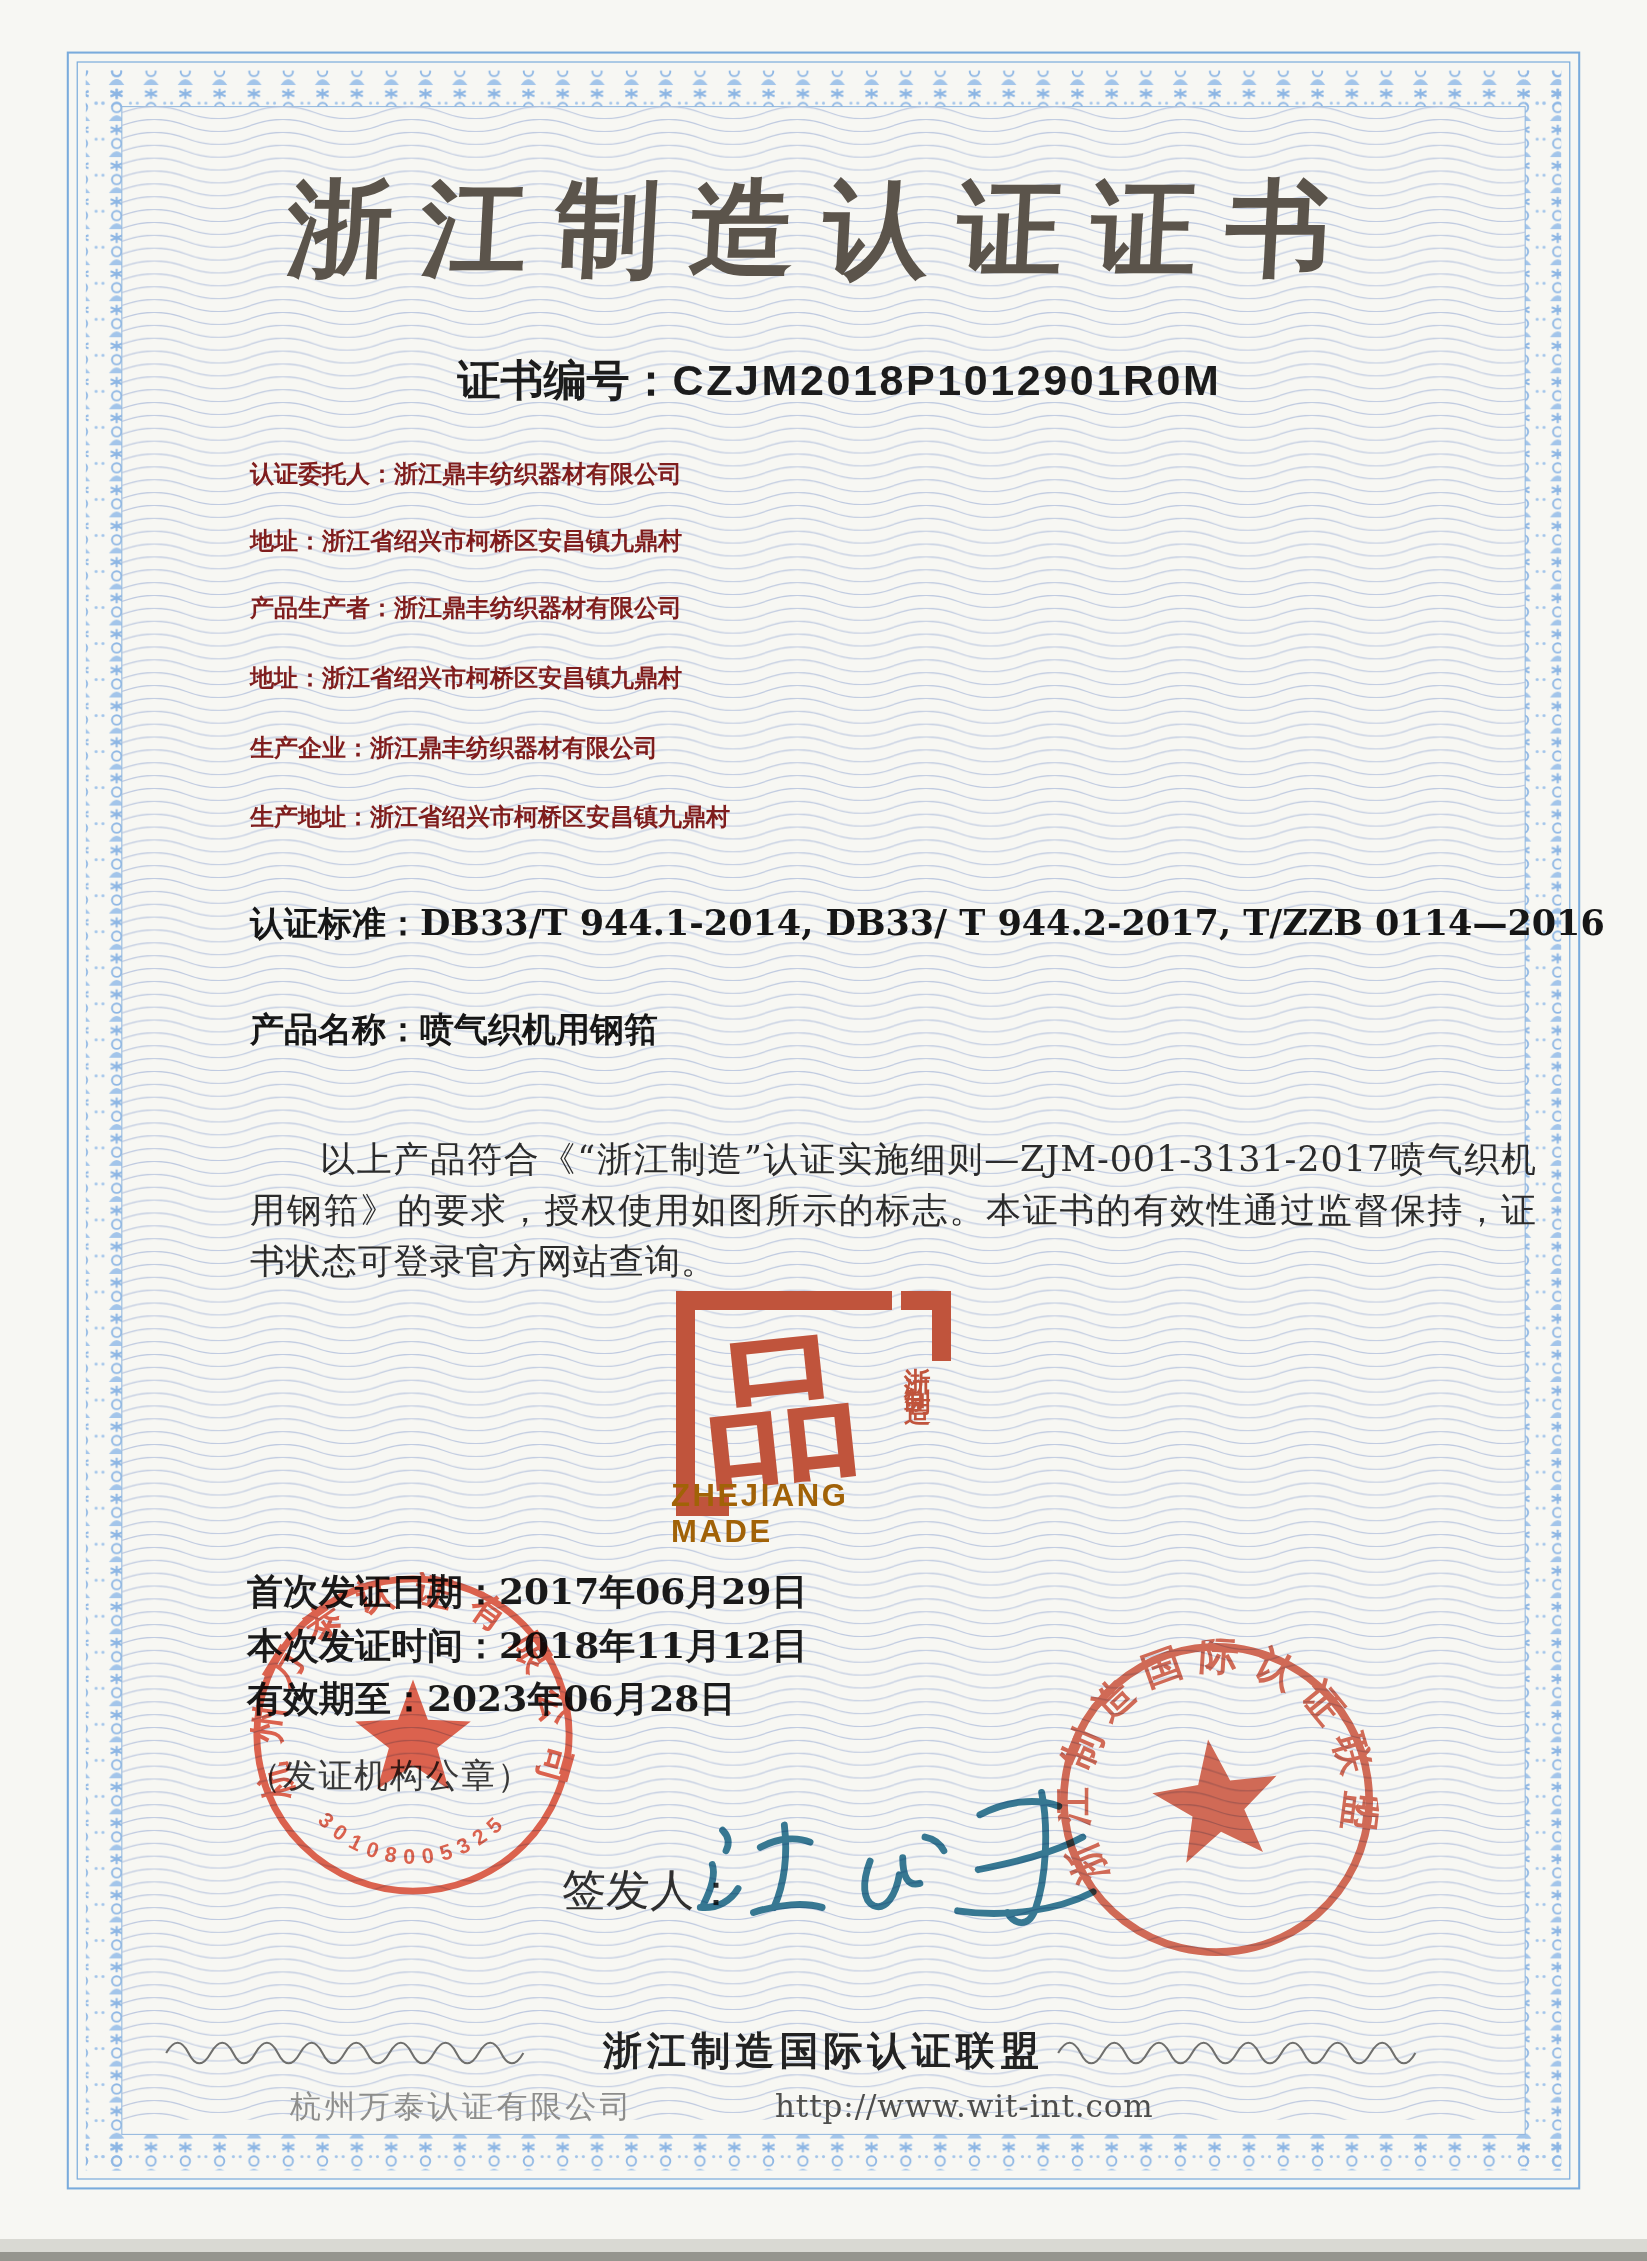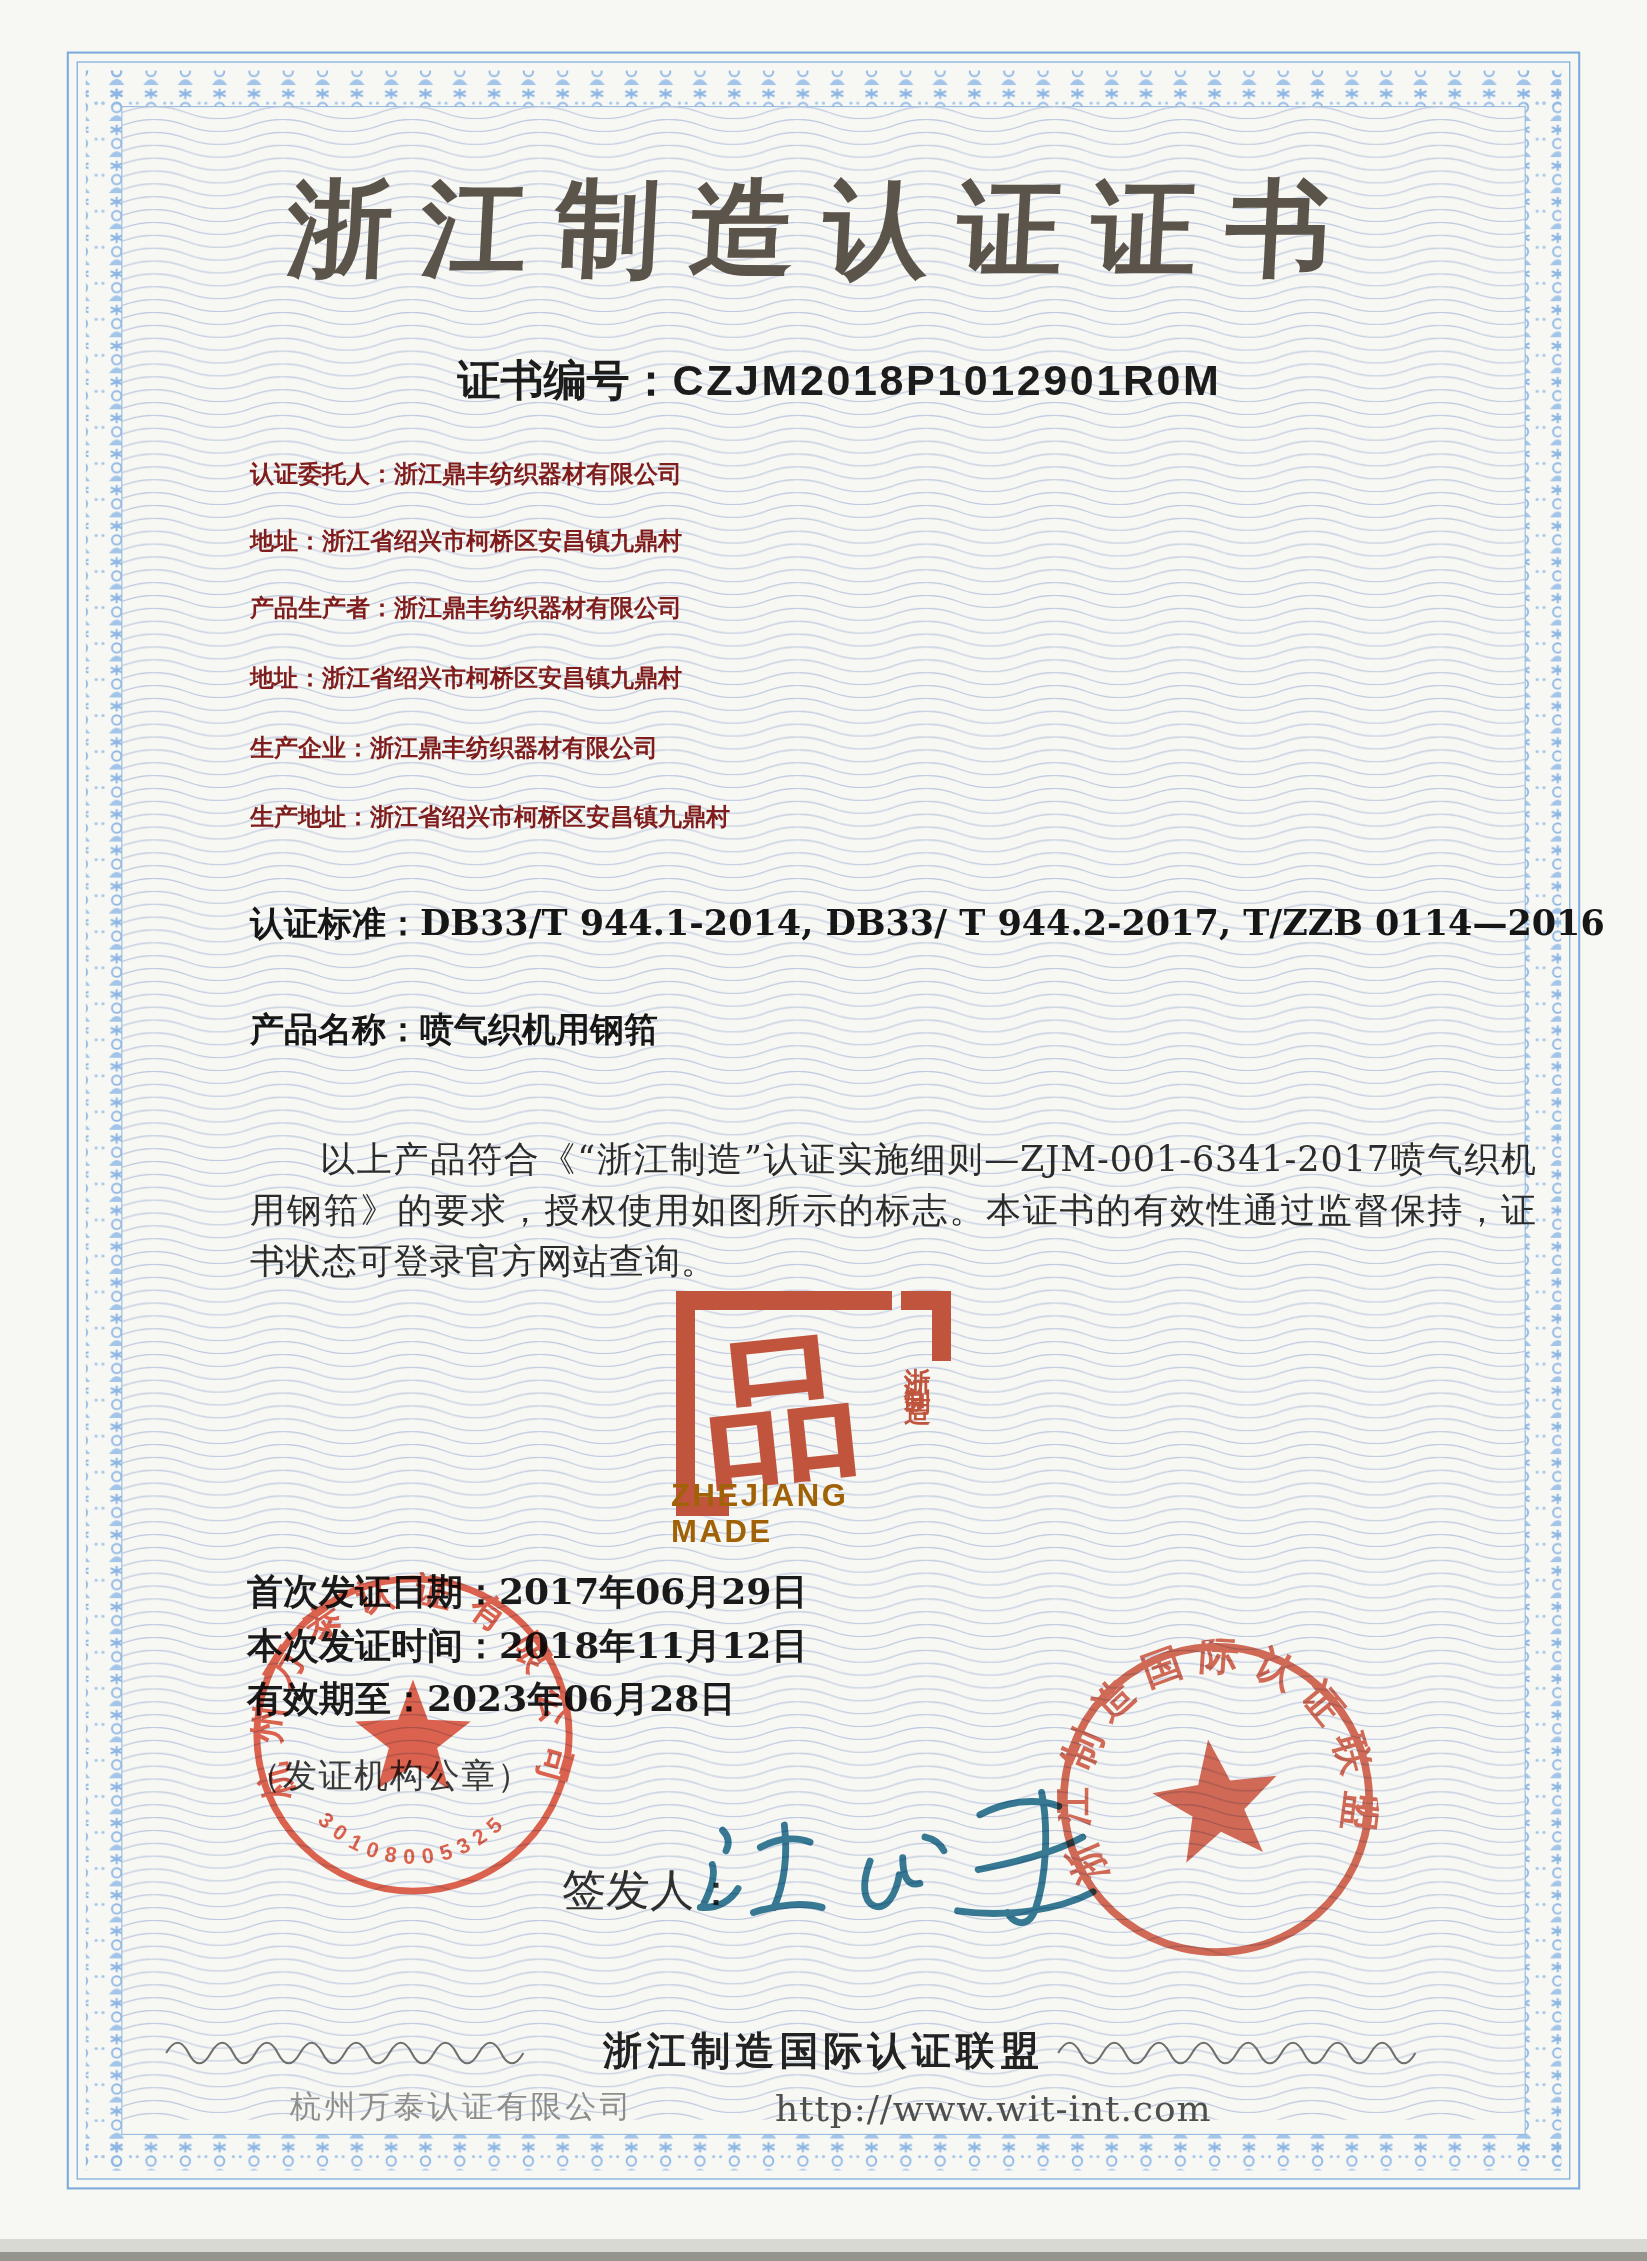--- a/index.html
+++ b/index.html
@@ -27,21 +27,21 @@
              font-size:35px;line-height:51px;color:#2b2b2b;text-align:justify;text-indent:2em;letter-spacing:0.9px;}
 
   .dateline{left:247px;font-size:36px;font-weight:700;color:#1a1a1a;white-space:nowrap;}
   .dateline .val{font-family:"DejaVu Serif",serif;font-weight:600;}
   .sealnote{left:247px;top:1753px;font-family:"DejaVu Serif",serif;font-size:34px;color:#383838;letter-spacing:1.7px;}
   .signlabel{left:562px;top:1861px;font-family:"DejaVu Serif",serif;font-size:44px;color:#2f2f2f;}
 
   .bottom-heading{left:0;top:2024px;width:100%;text-align:center;font-size:39px;font-weight:700;
                   color:#222;letter-spacing:5.1px;}
   .footer-issuer{left:290px;top:2086px;font-family:"DejaVu Serif",serif;font-size:31px;color:#8d8d8b;letter-spacing:3.4px;}
-  .footer-url{left:775px;top:2088px;font-family:"DejaVu Serif",serif;font-size:36px;color:#4e4e4c;letter-spacing:0.9px;}
+  .footer-url{left:775px;top:2088px;font-family:"DejaVu Serif",serif;font-size:31px;color:#4e4e4c;letter-spacing:0.9px;}
 
   
   .logo{left:671px;top:1284px;width:285px;height:271px;}
   .logo .bar{position:absolute;background:#c0543c;}
   .logo .mark{position:absolute;left:33px;top:24px;font-family:"DejaVu Serif",serif;
               font-size:154px;font-weight:700;color:#c0543c;transform:rotate(-6deg);}
   .logo .side{position:absolute;right:20.6px;top:62px;writing-mode:vertical-rl;font-size:26.6px;
               font-weight:700;color:#c0543c;letter-spacing:10.3px;}
   .logo .caption{position:absolute;left:0;bottom:5.1px;width:100%;
                  font-size:31px;font-weight:700;color:#a16207;letter-spacing:2.6px;}
@@ -111,21 +111,21 @@
     <span>生产地址：</span><span class="val">浙江省绍兴市柯桥区安昌镇九鼎村</span>
   </div>
 
   <div class="abs specline" style="top:901px">
     <span>认证标准：</span><span class="serif">DB33/T 944.1-2014, DB33/ T 944.2-2017, T/ZZB 0114—2016</span>
   </div>
   <div class="abs specline" style="top:1007px">
     <span>产品名称：</span><span>喷气织机用钢筘</span>
   </div>
 
-  <div class="abs statement">以上产品符合《“浙江制造”认证实施细则—ZJM-001-6341-2017喷气织机用钢筘》的要求，授权使用如图所示的标志。本证书的有效性通过监督保持，证书状态可登录官方网站查询。</div>
+  <div class="abs statement">以上产品符合《“浙江制造”认证实施细则—ZJM-001-3131-2017喷气织机用钢筘》的要求，授权使用如图所示的标志。本证书的有效性通过监督保持，证书状态可登录官方网站查询。</div>
 
   <div class="abs logo">
     <div class="bar" style="left:5.1px;top:6.9px;width:216px;height:19px;"></div>
     <div class="bar" style="left:230px;top:6.9px;width:50px;height:19px;"></div>
     <div class="bar" style="left:261px;top:6.9px;width:19px;height:70px;"></div>
     <div class="bar" style="left:5.1px;top:6.9px;width:19px;height:225px;"></div>
     <div class="bar" style="left:5.1px;top:213px;width:53px;height:19px;"></div>
     <div class="mark">品</div>
     <div class="side">浙江制造</div>
     <div class="caption">ZHEJIANG MADE</div>

